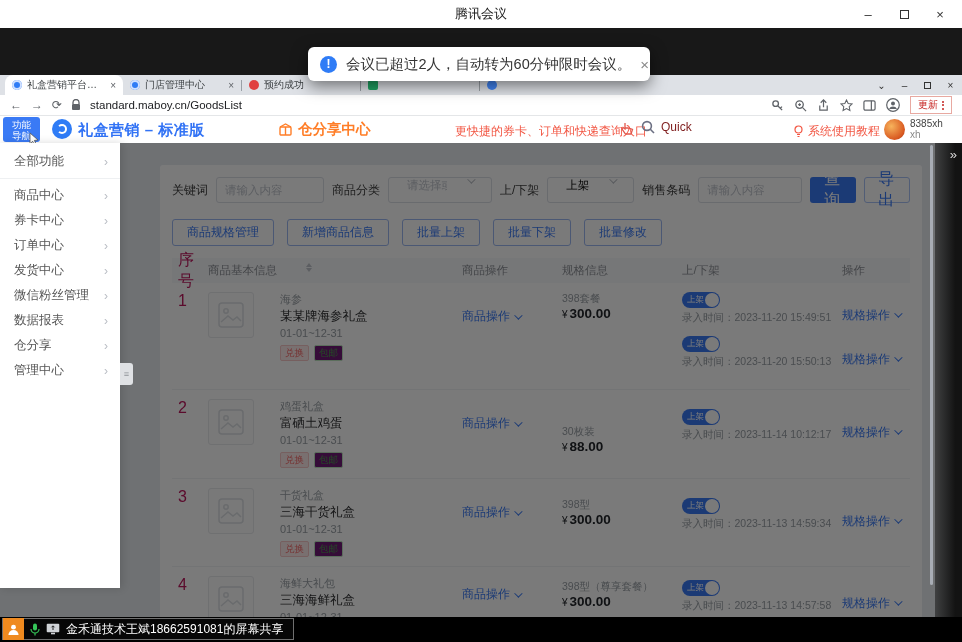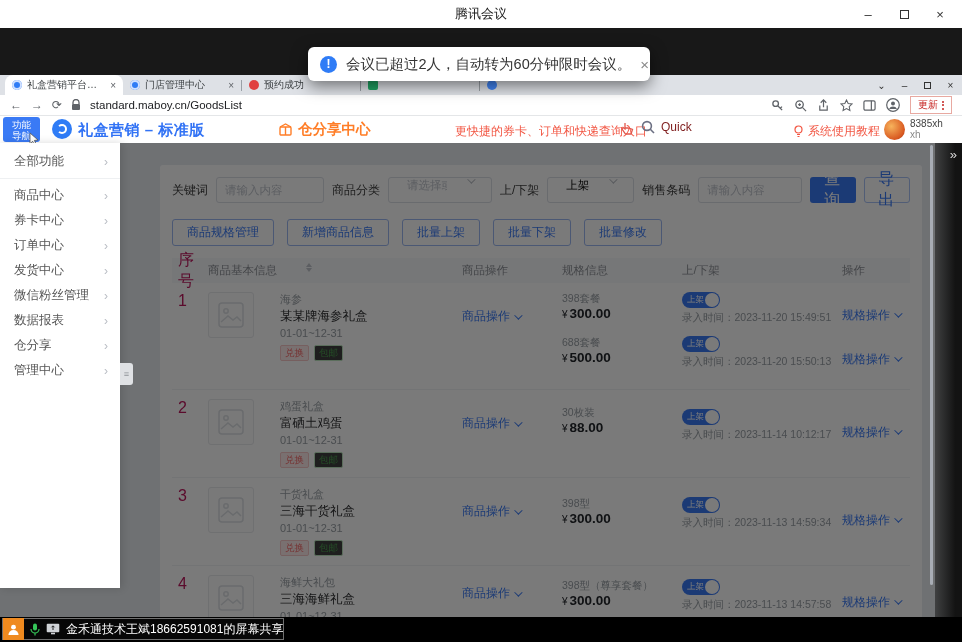--- a/index.html
+++ b/index.html
@@ -96,37 +96,37 @@
 .sort{display:inline-flex;flex-direction:column;gap:1px;margin-left:3px;vertical-align:1px}
 .sort i{width:0;height:0;border-left:3px solid transparent;border-right:3px solid transparent}
 .sort .up{border-bottom:4px solid #c0c4cc}
 .sort .dn{border-top:4px solid #c0c4cc}
 .pimg{width:46px;height:46px;border:1px solid #e8eaec;border-radius:3px;background:#fdfdfd;display:flex;align-items:center;justify-content:center;flex:0 0 auto}
 .pinfo{font-size:11px;color:#9aa0a6;line-height:15px}
 .pname{font-size:12.5px;color:#303133;margin:1px 0}
 .tags{display:flex;gap:5px;margin-top:4px}
 .tag{font-size:9.5px;padding:1px 4px;border-radius:2px;line-height:12px}
 .tag.red{color:#f56c6c;background:#fdeaea;border:1px solid #f6c6c6}
-.tag.green{color:#4ba04f;background:#404040;border:1px solid #bfe6c1}
+.tag.green{color:#4ba04f;background:#701a75;border:1px solid #bfe6c1}
 .oplink{display:inline-flex;align-items:center;gap:4px;color:#3a7af5;font-size:12px;margin-top:16px}
 .oplink .chevd{border-color:#3a7af5}
 .specblk{height:38px;margin-bottom:6px}
 .speclbl{font-size:10.5px;color:#9aa0a6}
 .price{font-size:13.5px;font-weight:bold;color:#23262b}
 .price .cur{font-size:10px;font-weight:normal;margin-right:2px}
 .togblk{height:38px;margin-bottom:6px}
 .toggle{width:38px;height:16px;border-radius:8px;background:#3a7af5;position:relative;display:flex;align-items:center}
 .toggle .tl{color:#fff;font-size:8.5px;margin-left:5px}
 .toggle .knob{position:absolute;right:1px;top:1px;width:14px;height:14px;border-radius:50%;background:#fff}
 .etime{font-size:10.5px;color:#9aa0a6;margin-top:3px;white-space:nowrap}
 .opblk{height:38px;margin-bottom:6px;display:flex;align-items:center}
 .opblk .oplink{margin-top:8px}
 
 .bottombar{position:absolute;left:0;top:617px;width:962px;height:25px;background:#000;z-index:70}
-.sharepill{position:absolute;left:2px;top:1px;height:22px;display:flex;align-items:center;gap:6px;border:1px solid #6f6f6f;background:#070707;}
+.sharepill{position:absolute;left:2px;top:1px;height:22px;display:flex;align-items:center;gap:6px;border:1px solid #6f6f6f;background:#070707;padding-right:10px}
 .avatar-sq{width:21px;height:22px;background:#ef8a1f;display:flex;align-items:center;justify-content:center;flex:0 0 auto}
 .sharetext{font-size:12px;color:#fff;white-space:nowrap}
 svg{display:block}
 </style>
 </head>
 <body>
 
 <div id="app">
 
   <div class="tb">
@@ -340,24 +340,20 @@
             </div>
             <div class="c-gop"><span class="oplink">
                   <span>商品操作</span>
                   <span class="chevd"></span>
                 </span></div>
             <div class="c-spec">
               <div class="specblk">
                   <div class="speclbl">398套餐</div>
                   <div class="price"><span class="cur">¥</span><span>300.00</span></div>
                 </div>
-              <div class="specblk">
-                  <div class="speclbl">688套餐</div>
-                  <div class="price"><span class="cur">¥</span><span>500.00</span></div>
-                </div>
             </div>
             <div class="c-tog">
               <div class="togblk">
                   <div class="toggle">
                     <span class="tl">上架</span>
                     <span class="knob"></span>
                   </div>
                   <div class="etime"><span>录入时间：</span><span>2023-11-20 15:49:51</span></div>
                 </div>
               <div class="togblk">
@@ -402,21 +398,21 @@
                   <span class="tag red">兑换</span>
                   <span class="tag green">包邮</span>
                 </div>
               </div>
             </div>
             <div class="c-gop"><span class="oplink">
                   <span>商品操作</span>
                   <span class="chevd"></span>
                 </span></div>
             <div class="c-spec">
-              <div class="specblk" style="margin-top:7px">
+              <div class="specblk" style="margin-top:26px">
                   <div class="speclbl">30枚装</div>
                   <div class="price"><span class="cur">¥</span><span>88.00</span></div>
                 </div>
             </div>
             <div class="c-tog">
               <div class="togblk" style="margin-top:10px">
                   <div class="toggle">
                     <span class="tl">上架</span>
                     <span class="knob"></span>
                   </div>

